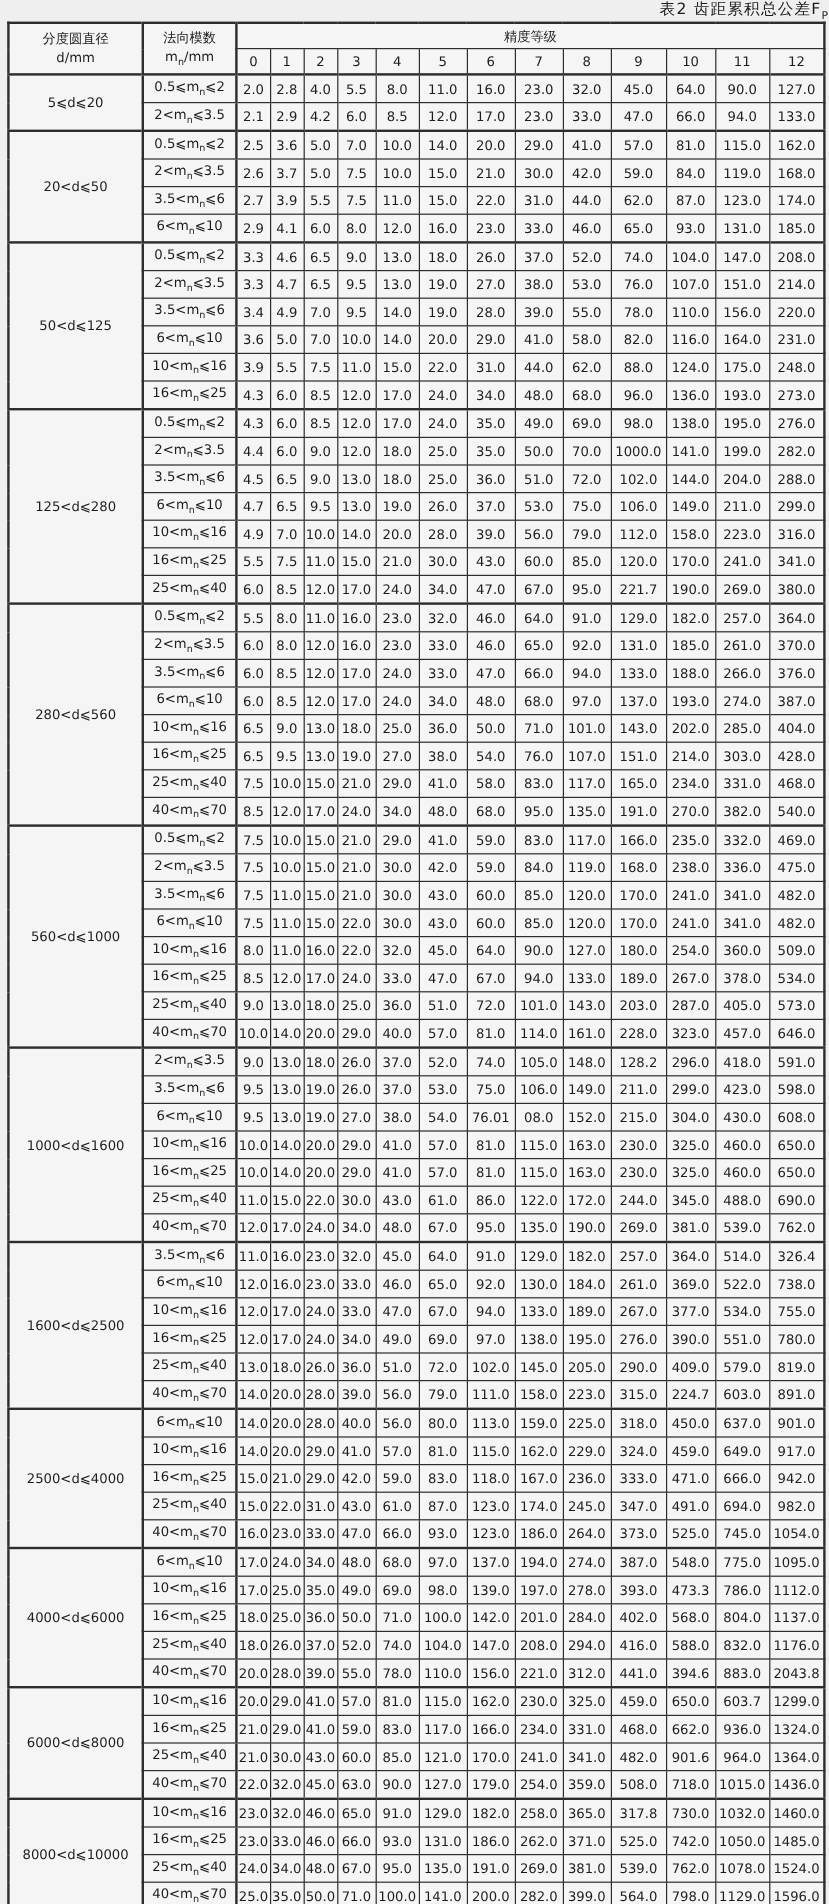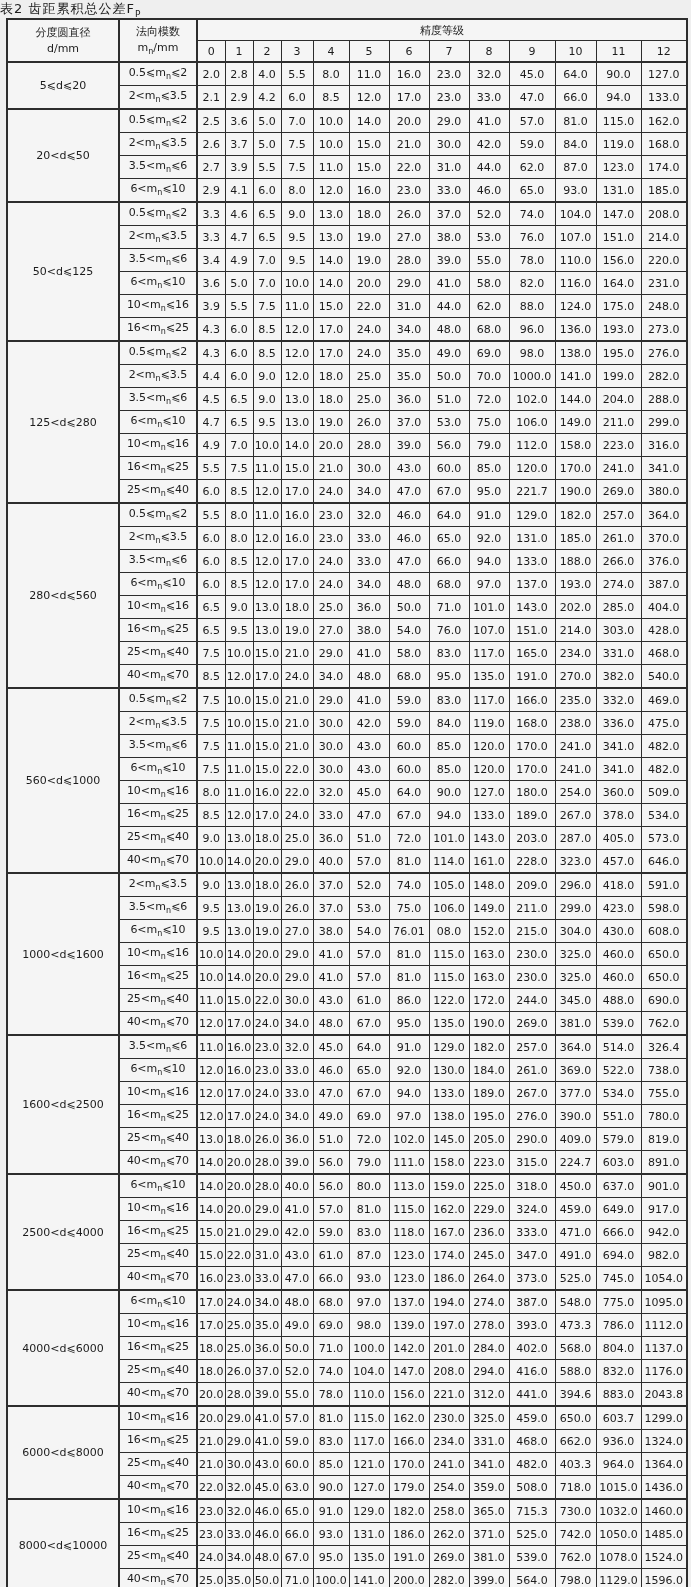--- a/index.html
+++ b/index.html
@@ -1,21 +1,21 @@
 <!DOCTYPE html>
 <html><head>
 <meta charset="utf-8">
 <style>
   html,body { margin:0; padding:0; }
   body {
     width:691px; background:#efefef; color:#1c1c1c;
     font-family:"DejaVu Sans","Liberation Sans",sans-serif;
   }
   .page-title {
-    text-align:left; font-size:13px; height:18px; line-height:18px;
+    text-align:right; font-size:13px; height:18px; line-height:18px;
     letter-spacing:1px;
   }
   .page-title sub { font-size:9px; }
   table {
     border-collapse:collapse; table-layout:fixed;
     margin-left:6px; border:2px solid #2d2d2d;
   }
   th, td {
     border:1px solid #2d2d2d; background:#f5f5f5;
     text-align:center; vertical-align:middle;
@@ -662,21 +662,21 @@
         <td class="mcell"><span>2&lt;m</span><sub>n</sub><span>⩽3.5</span></td>
         <td>9.0</td>
         <td>13.0</td>
         <td>18.0</td>
         <td>26.0</td>
         <td>37.0</td>
         <td>52.0</td>
         <td>74.0</td>
         <td>105.0</td>
         <td>148.0</td>
-        <td>209.0</td>
+        <td>128.2</td>
         <td>296.0</td>
         <td>418.0</td>
         <td>591.0</td>
       </tr>
       <tr>
         <td class="mcell"><span>3.5&lt;m</span><sub>n</sub><span>⩽6</span></td>
         <td>9.5</td>
         <td>13.0</td>
         <td>19.0</td>
         <td>26.0</td>
@@ -1067,21 +1067,21 @@
         <td>21.0</td>
         <td>30.0</td>
         <td>43.0</td>
         <td>60.0</td>
         <td>85.0</td>
         <td>121.0</td>
         <td>170.0</td>
         <td>241.0</td>
         <td>341.0</td>
         <td>482.0</td>
-        <td>403.3</td>
+        <td>901.6</td>
         <td>964.0</td>
         <td>1364.0</td>
       </tr>
       <tr>
         <td class="mcell"><span>40&lt;m</span><sub>n</sub><span>⩽70</span></td>
         <td>22.0</td>
         <td>32.0</td>
         <td>45.0</td>
         <td>63.0</td>
         <td>90.0</td>
@@ -1099,21 +1099,21 @@
         <td class="mcell"><span>10&lt;m</span><sub>n</sub><span>⩽16</span></td>
         <td>23.0</td>
         <td>32.0</td>
         <td>46.0</td>
         <td>65.0</td>
         <td>91.0</td>
         <td>129.0</td>
         <td>182.0</td>
         <td>258.0</td>
         <td>365.0</td>
-        <td>715.3</td>
+        <td>317.8</td>
         <td>730.0</td>
         <td>1032.0</td>
         <td>1460.0</td>
       </tr>
       <tr>
         <td class="mcell"><span>16&lt;m</span><sub>n</sub><span>⩽25</span></td>
         <td>23.0</td>
         <td>33.0</td>
         <td>46.0</td>
         <td>66.0</td>

